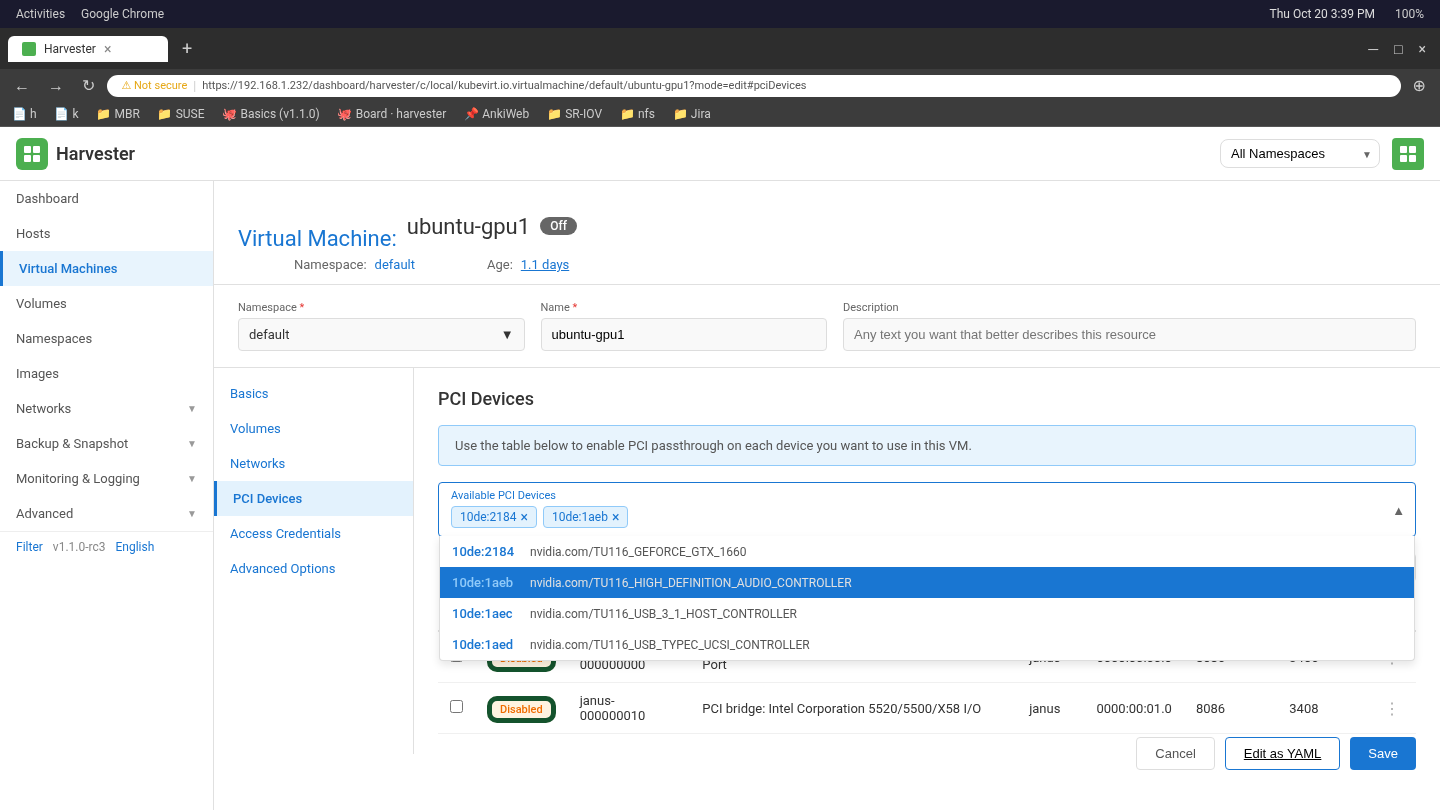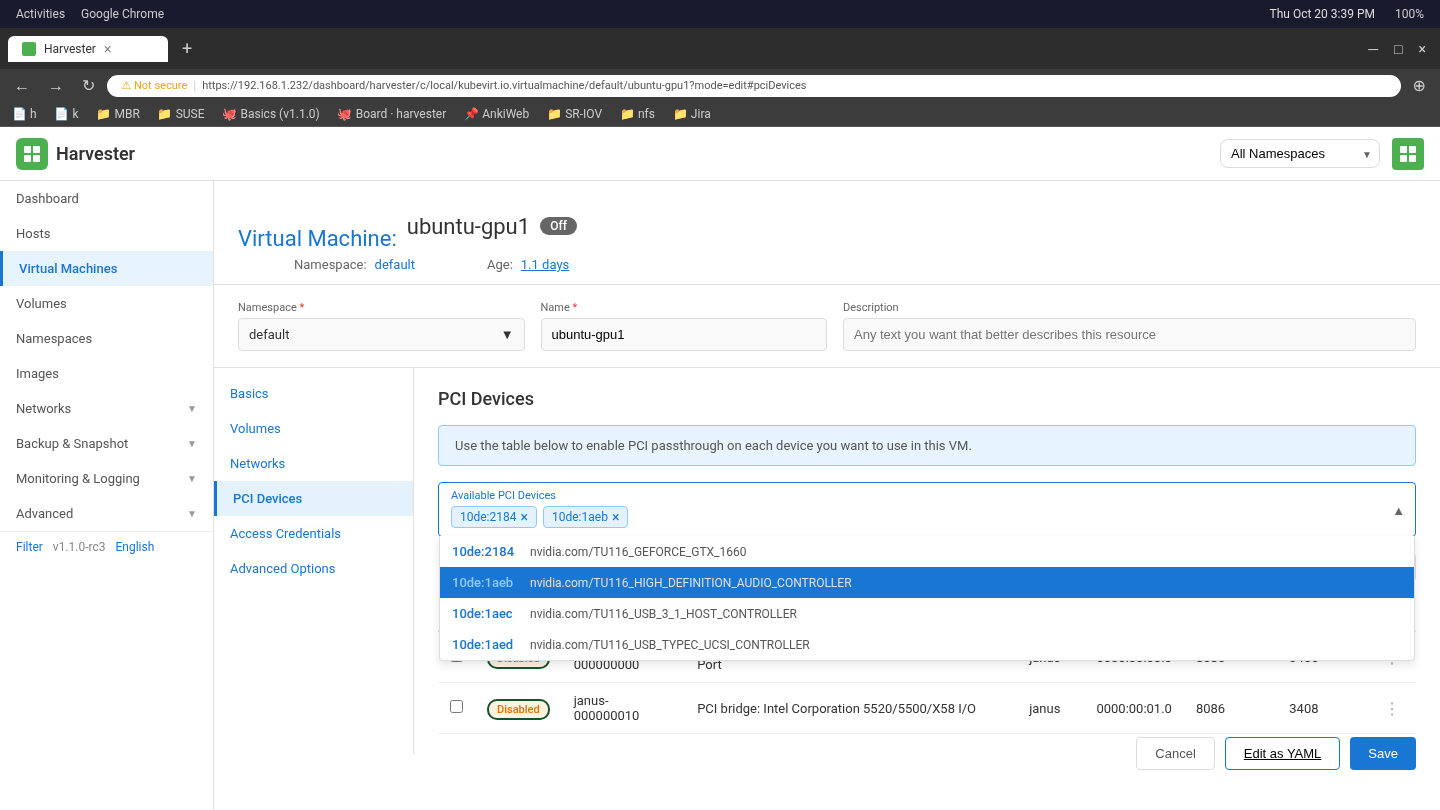--- a/index.html
+++ b/index.html
@@ -95,21 +95,21 @@
     .view-btn:last-child { border-radius: 0 4px 4px 0; }
     .filter-input { border: 1px solid #ddd; border-radius: 4px; padding: 6px 10px; font-size: 13px; width: 180px; }
     .spacer { flex: 1; }
 
     .data-table { width: 100%; border-collapse: collapse; font-size: 13px; }
     .data-table th { text-align: left; padding: 10px 12px; border-bottom: 2px solid #e0e0e0; color: #666; font-weight: 500; white-space: nowrap; }
     .data-table td { padding: 10px 12px; border-bottom: 1px solid #f0f0f0; vertical-align: middle; }
     .th-sort { display: flex; align-items: center; gap: 4px; cursor: pointer; }
     .sort-icon { font-size: 10px; color: #aaa; }
     .status-badge { padding: 2px 8px; border-radius: 10px; font-size: 11px; font-weight: 500; }
-    .status-disabled { background: #fff3e0; color: #ef6c00; border: 2px solid #14532d; }
+    .status-disabled { background: #fff3e0; color: #ef6c00; border: 5px solid #14532d; }
     .row-actions { color: #aaa; cursor: pointer; font-size: 16px; padding: 0 4px; }
     .checkbox-col { width: 30px; }
 
     
     .action-buttons { position: fixed; bottom: 40px; right: 24px; display: flex; gap: 10px; }
     .btn { padding: 8px 18px; border-radius: 4px; font-size: 13px; cursor: pointer; border: 1px solid #ddd; }
     .btn-cancel { background: #fff; color: #555; }
     .btn-yaml { background: #fff; color: #000000; border-color: #1976d2; text-decoration: underline; }
     .btn-save { background: #1976d2; color: #fff; border: none; }
 

